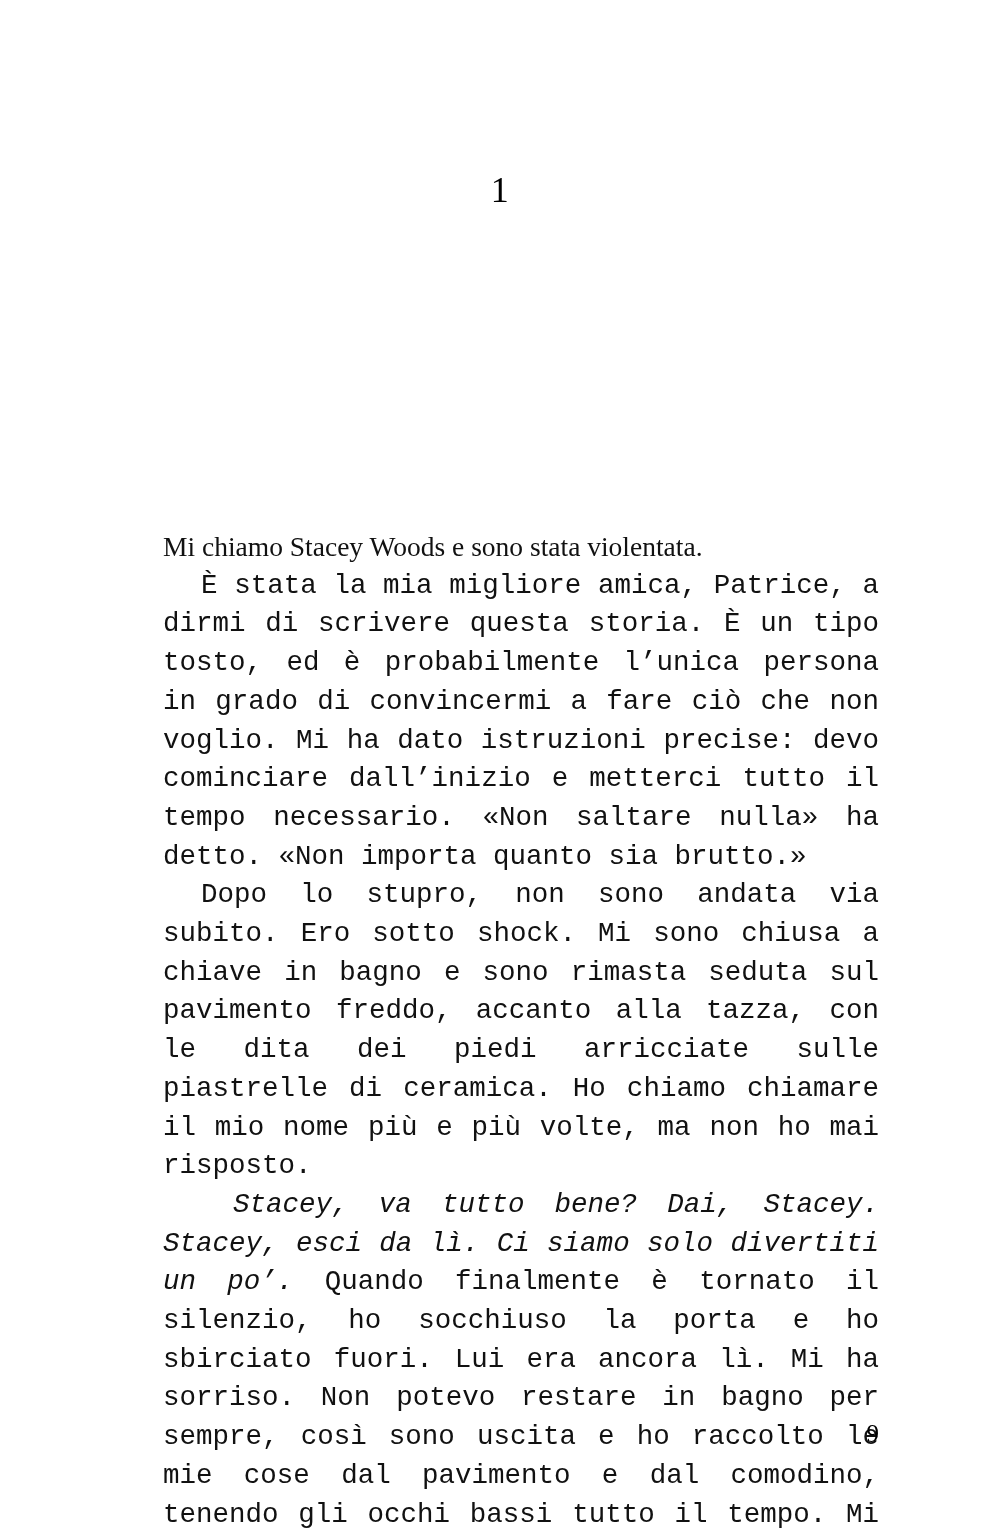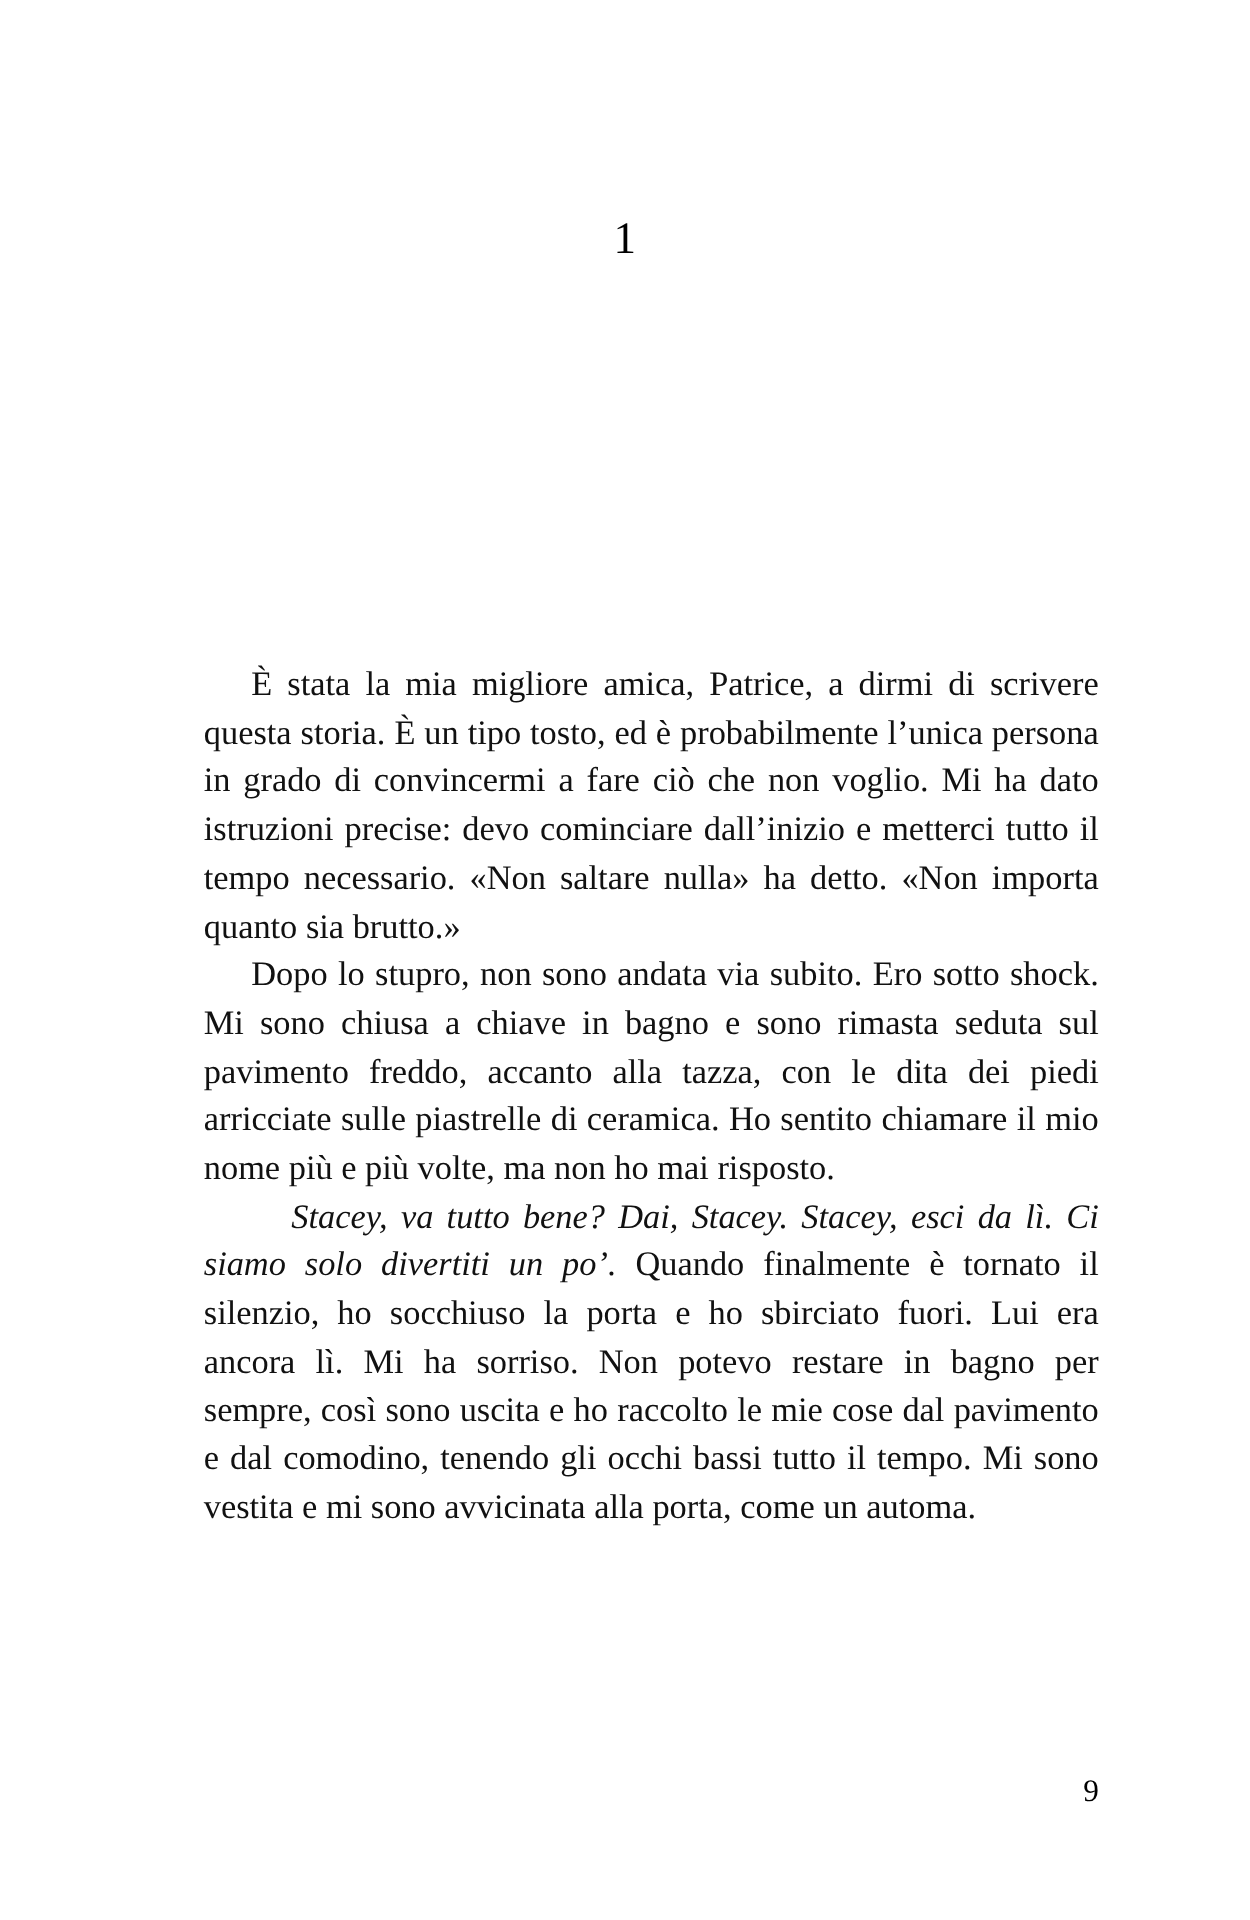--- a/index.html
+++ b/index.html
@@ -46,20 +46,21 @@
     hyphens: manual;
     color: #111111;
   }
 
   .text-block p {
     margin: 0;
     text-indent: 0;
   }
   .text-block p.indent {
     text-indent: 38px;
+    font-family: Liberation Mono, monospace;
   }
   
   .text-block p {
     text-align-last: left;
   }
 
   .italic {
     font-style: italic;
     margin-left: 32px;
   }
@@ -78,25 +79,26 @@
 </style>
 </head>
 <body>
 
 <div class="page">
 
   <div class="chapter-number">1</div>
 
   <div class="text-block">
 
+    <p class="body-para">Mi chiamo Stacey Woods e sono stata violentata.</p>
 
     <p class="body-para indent">È stata la mia migliore amica, Patrice, a dirmi di scrivere questa storia. È un tipo tosto, ed è probabilmente l’unica persona in grado di convincermi a fare ciò che non voglio. Mi ha dato istruzioni precise: devo cominciare dall’inizio e metterci tutto il tempo necessario. «Non saltare nulla» ha detto. «Non importa quanto sia brutto.»</p>
 
 
-    <p class="body-para indent">Dopo lo stupro, non sono andata via subito. Ero sotto shock. Mi sono chiusa a chiave in bagno e sono rimasta seduta sul pavimento freddo, accanto alla tazza, con le dita dei piedi arricciate sulle piastrelle di ceramica. Ho sentito chiamare il mio nome più e più volte, ma non ho mai risposto.</p>
+    <p class="body-para indent">Dopo lo stupro, non sono andata via subito. Ero sotto shock. Mi sono chiusa a chiave in bagno e sono rimasta seduta sul pavimento freddo, accanto alla tazza, con le dita dei piedi arricciate sulle piastrelle di ceramica. Ho chiamo chiamare il mio nome più e più volte, ma non ho mai risposto.</p>
 
     <p class="body-para indent"><span class="italic">Stacey, va tutto bene? Dai, Stacey. Stacey, esci da lì. Ci siamo solo divertiti un po’.</span><span> Quando finalmente è tornato il silenzio, ho socchiuso la porta e ho sbirciato fuori. Lui era ancora lì. Mi ha sorriso. Non potevo restare in bagno per sempre, così sono uscita e ho raccolto le mie cose dal pavimento e dal comodino, tenendo gli occhi bassi tutto il tempo. Mi sono vestita e mi sono avvicinata alla porta, come un automa.</span></p>
 
   </div>
 
   <div class="folio">9</div>
 
 </div>
 
 </body></html>

